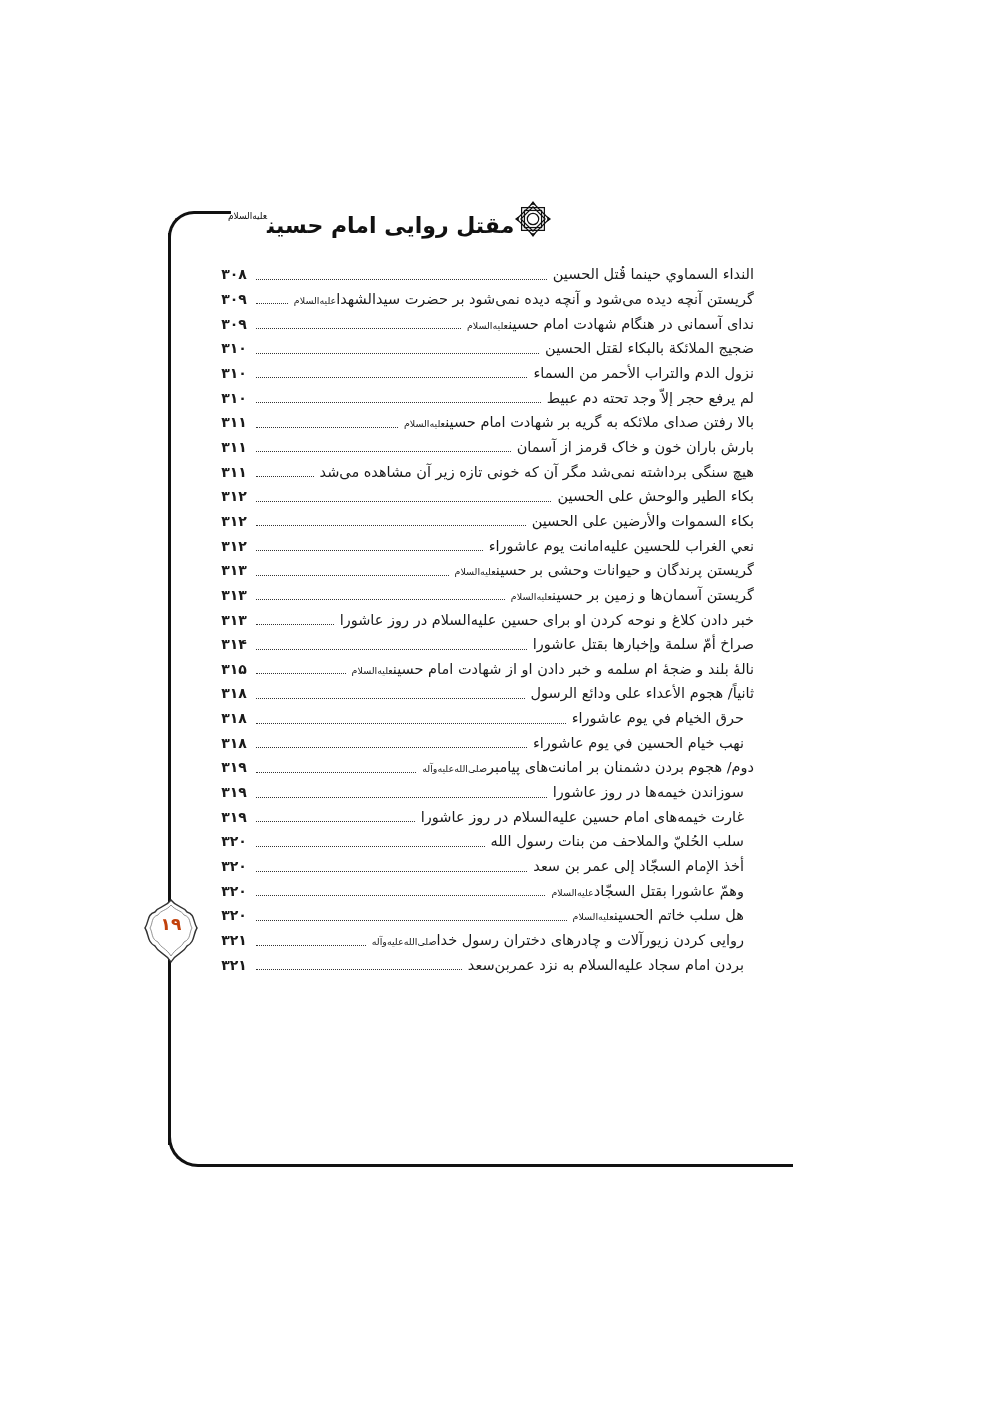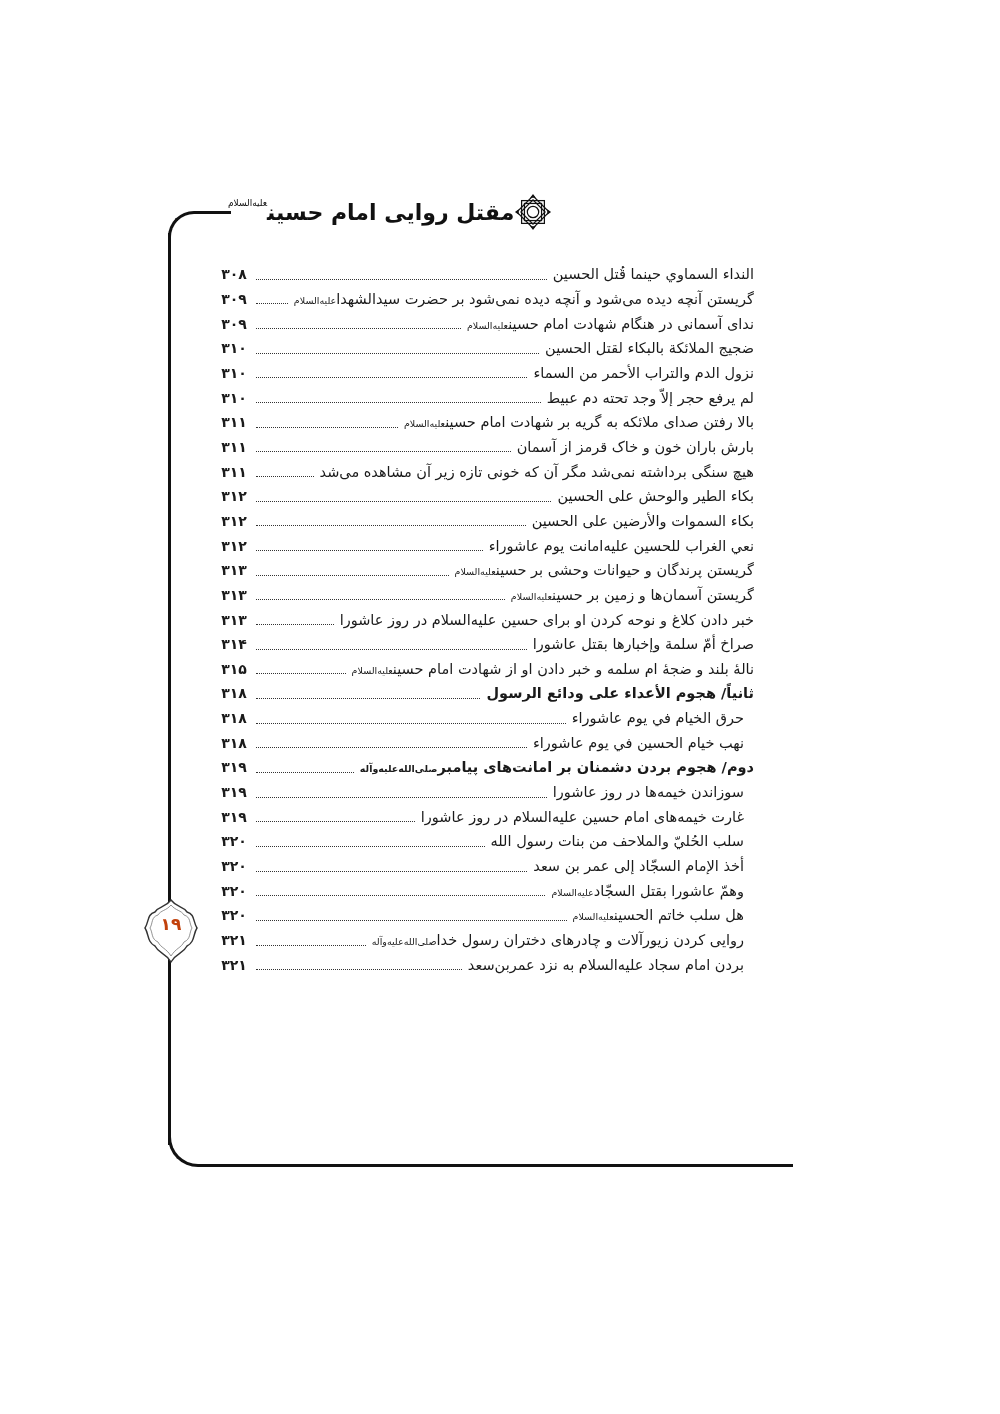--- a/index.html
+++ b/index.html
@@ -1,28 +1,28 @@
 <!DOCTYPE html>
 <html><head>
 <meta charset="utf-8">
 <style>
   html,body{margin:0;padding:0;background:#fff;}
   body{width:1000px;height:1414px;position:relative;overflow:hidden;font-family:"DejaVu Sans",sans-serif;color:#1a1a1a;}
   .page{position:absolute;left:0;top:0;width:1000px;height:1414px;}
   .frame-top{position:absolute;left:168px;top:211px;width:60px;height:24px;border-top:3px solid #111;border-left:3px solid #111;border-top-left-radius:26px;}
   .frame-left{position:absolute;left:168px;top:233px;width:3px;height:912px;background:#111;}
   .frame-bottom{position:absolute;left:168px;top:1120px;width:622px;height:44px;border-bottom:3px solid #111;border-left:3px solid #111;border-bottom-left-radius:30px;}
-  .header{position:absolute;left:228px;top:186px;height:52px;display:flex;align-items:center;direction:rtl;}
+  .header{position:absolute;left:228px;top:186px;height:52px;display:flex;align-items:flex-end;direction:rtl;}
   .header-title{font-family:"DejaVu Sans",sans-serif;font-weight:bold;font-size:22px;color:#111;direction:rtl;white-space:nowrap;}
   .header-title .sup{font-size:9px;font-weight:normal;vertical-align:top;position:relative;top:-2px;}
   .ornament{width:38px;height:38px;margin-right:6px;}
   .toc{position:absolute;left:214px;top:262px;width:540px;}
   .row{height:24.66px;display:flex;align-items:center;direction:rtl;font-size:14.5px;white-space:nowrap;}
   .row .title{direction:rtl;padding-left:4px;flex:0 0 auto;}
-  .row.bold .title{font-weight:bold;}
+  .row.bold .title{font-weight:normal;}
   .row.indent .title{padding-right:10px;}
   .row .dots{flex:1 1 auto;border-bottom:1.5px dotted #333;height:0;margin:0 2px;position:relative;top:5px;}
   .row .pg{flex:0 0 auto;font-weight:bold;font-size:14px;direction:rtl;min-width:40px;text-align:center;}
   .row .honor{font-size:9.5px;}
   .badge{position:absolute;left:143px;top:898px;width:56px;height:66px;}
   .badge-num{position:absolute;left:143px;top:914px;width:56px;text-align:center;font-weight:bold;font-size:17px;color:#c2410c;}
 </style>
 </head>
 <body>
 

